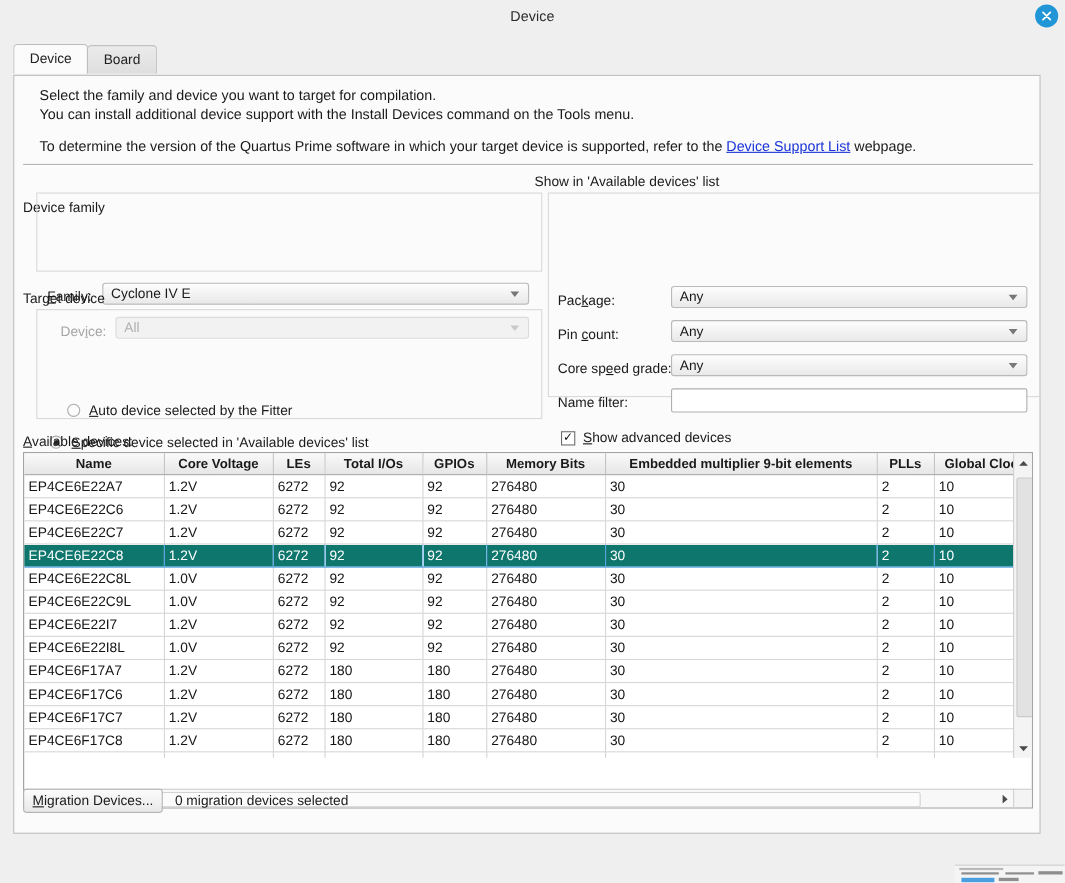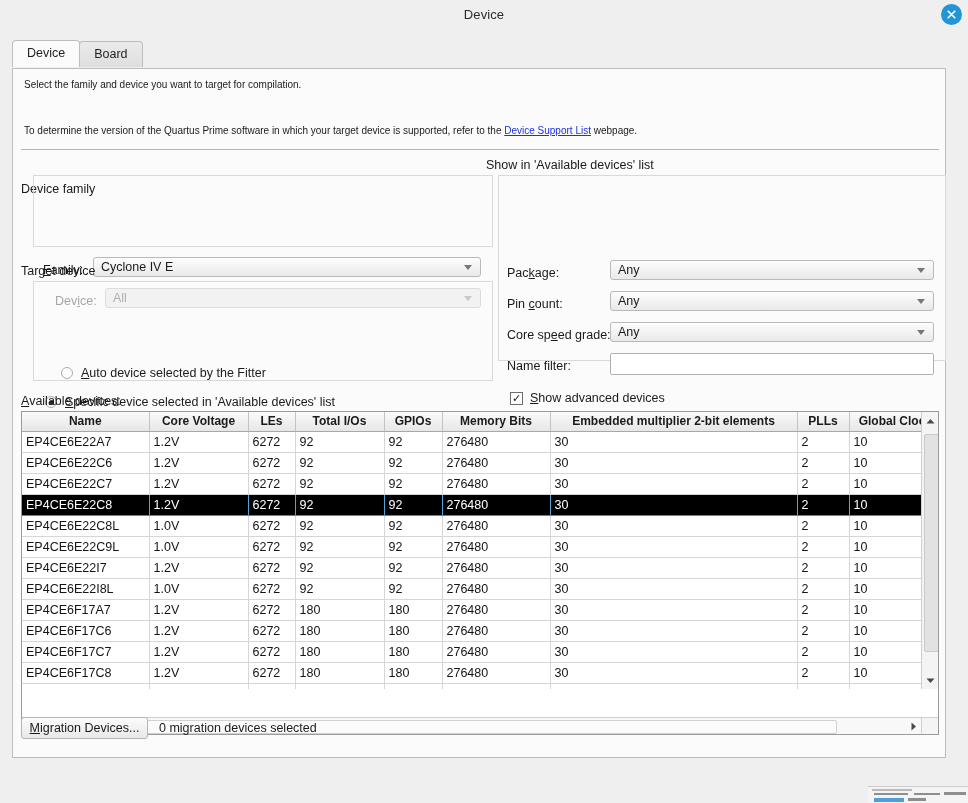--- a/index.html
+++ b/index.html
@@ -64,22 +64,22 @@
   #panel {
     position: absolute;
     left: 12px; top: 68px;
     width: 934px; height: 690px;
     background: #fbfbfb;
     border: 1px solid #bdbdbd;
     box-sizing: border-box;
   }
 
   .intro {
-    position: absolute; left: 11px;
-    font-size: 10px; color: #1a1a1a;
+    position: absolute; left: 23px;
+    font-size: 13px; color: #1a1a1a;
     white-space: nowrap;
   }
   #intro1 { top: 10px; }
   #intro2 { top: 27px; }
   #intro3 { top: 56px; }
   #intro3 a {
     color: #1a33d8; text-decoration: underline; cursor: pointer;
   }
   #hr1 {
     position: absolute; left: 8px; top: 80px; width: 918px;
@@ -239,21 +239,21 @@
     height: 21px;
     border-right: 1px solid #d6d6d6;
     border-bottom: 1px solid #d6d6d6;
     padding: 0 4px;
     box-sizing: border-box;
     white-space: nowrap;
     overflow: hidden;
     color: #141414;
   }
   table.devtable tr.sel td {
-    background: #000000;
+    background: #0f766e;
     color: #ffffff;
     border-right-color: #57a4dd;
     border-bottom-color: #3392d6;
   }
 
   
   #vscroll {
     position: absolute; right: 0; top: 0; width: 17px; height: 277px;
     background: #f4f4f4; border-left: 1px solid #cfcfcf;
     box-sizing: border-box;
@@ -319,20 +319,21 @@
 </div>
 
 <div id="tabstrip">
   <div class="tab active">Device</div>
   <div class="tab">Board</div>
 </div>
 
 <div id="panel">
 
   <div class="intro" id="intro1">Select the family and device you want to target for compilation.</div>
+  <div class="intro" id="intro2">You can install additional device support with the Install Devices command on the Tools menu.</div>
   <div class="intro" id="intro3"><span>To determine the version of the Quartus Prime software in which your target device is supported, refer to the </span><a href="#">Device Support List</a><span> webpage.</span></div>
   <div id="hr1"></div>
 
   <div class="grp-label" id="lbl-devfam">Device family</div>
   <div class="groupbox" id="box-devfam"></div>
 
   <div class="field-label" style="left:30px; top:194px;"><span class="u">F</span>amily:</div>
   <div class="combo" style="left:80px; top:188px; width:388px;">
     <span>Cyclone IV E</span>
     <span class="arrow"></span>
@@ -411,21 +412,21 @@
             <col style="width:86px">
         </colgroup>
         <thead>
             <tr id="thead-row">
               <th style="border-left: none;">Name</th>
               <th>Core Voltage</th>
               <th>LEs</th>
               <th>Total I/Os</th>
               <th>GPIOs</th>
               <th>Memory Bits</th>
-              <th>Embedded multiplier 2-bit elements</th>
+              <th>Embedded multiplier 9-bit elements</th>
               <th>PLLs</th>
               <th>Global Cloc</th>
             </tr>
           </thead>
         <tbody id="tbody">
             <tr>
               <td>EP4CE6E22A7</td>
               <td>1.2V</td>
               <td>6272</td>
               <td>92</td>

